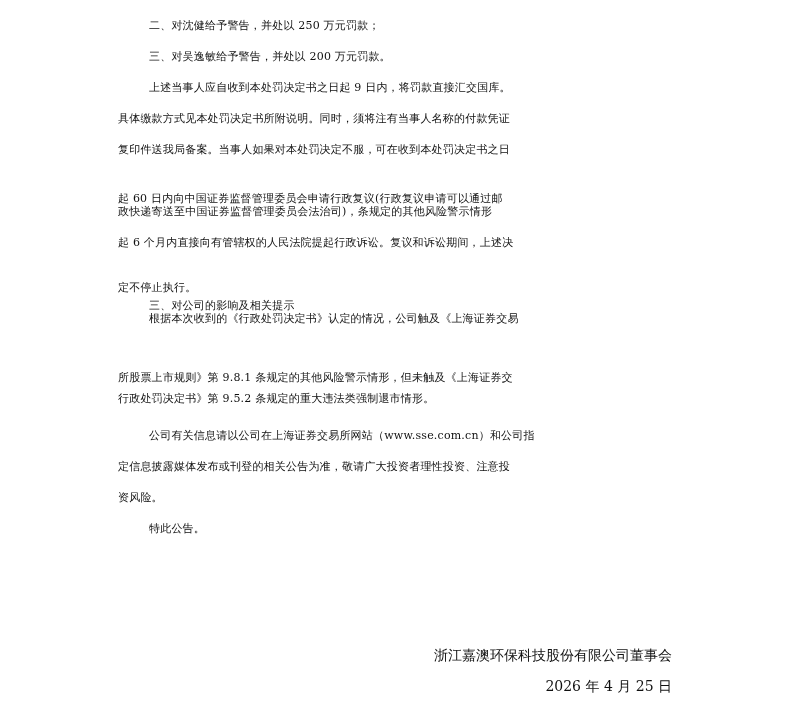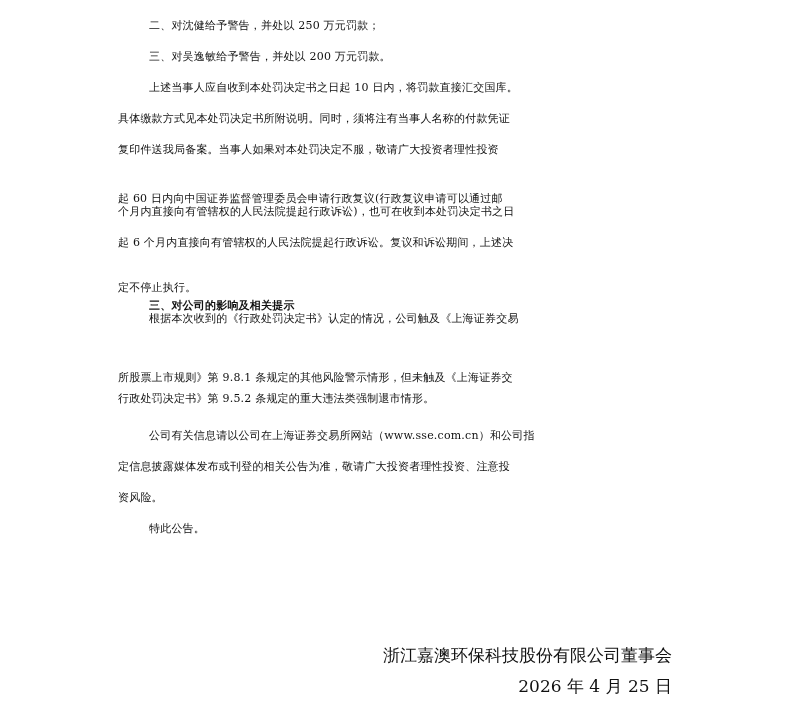--- a/index.html
+++ b/index.html
@@ -1,35 +1,35 @@
 <!DOCTYPE html>
 <html><head>
 <meta charset="utf-8">
 <style>
   html, body { margin: 0; padding: 0; background: #ffffff; }
   body { width: 790px; height: 719px; position: relative; overflow: hidden;
          font-family: "DejaVu Serif", "Liberation Serif", serif; color: #111; }
   .doc { position: absolute; left: 118px; top: 0; width: 556px; }
   .line { position: absolute; left: 0; white-space: nowrap; font-size: 11px; line-height: 20px; height: 20px; letter-spacing: 0.2px; }
   .indent { left: 31px; }
-  .bold { font-weight: bold; }
-  .sig { position: absolute; right: 118px; white-space: nowrap; font-size: 17px; line-height: 20px; }
+  .bold { font-weight: normal; }
+  .sig { position: absolute; right: 118px; white-space: nowrap; font-size: 14px; line-height: 20px; }
 </style>
 </head>
 <body>
 
 <div class="doc">
   <div class="line indent" style="top:16px">二、对沈健给予警告，并处以 250 万元罚款；</div>
   <div class="line indent" style="top:47px">三、对吴逸敏给予警告，并处以 200 万元罚款。</div>
 
-  <div class="line indent" style="top:78px">上述当事人应自收到本处罚决定书之日起 10 日内，将罚款直接汇交国库。</div>
+  <div class="line indent" style="top:78px">上述当事人应自收到本处罚决定书之日起 9 日内，将罚款直接汇交国库。</div>
   <div class="line" style="top:109px">具体缴款方式见本处罚决定书所附说明。同时，须将注有当事人名称的付款凭证</div>
-  <div class="line" style="top:140px">复印件送我局备案。当事人如果对本处罚决定不服，敬请广大投资者理性投资</div>
+  <div class="line" style="top:140px">复印件送我局备案。当事人如果对本处罚决定不服，可在收到本处罚决定书之日</div>
   <div class="line" style="top:189px">起 60 日内向中国证券监督管理委员会申请行政复议(行政复议申请可以通过邮</div>
-  <div class="line" style="top:202px">个月内直接向有管辖权的人民法院提起行政诉讼)，也可在收到本处罚决定书之日</div>
+  <div class="line" style="top:202px">政快递寄送至中国证券监督管理委员会法治司)，条规定的其他风险警示情形</div>
   <div class="line" style="top:233px">起 6 个月内直接向有管辖权的人民法院提起行政诉讼。复议和诉讼期间，上述决</div>
   <div class="line" style="top:278px">定不停止执行。</div>
 
   <div class="line indent bold" style="top:296px">三、对公司的影响及相关提示</div>
 
   <div class="line indent" style="top:309px">根据本次收到的《行政处罚决定书》认定的情况，公司触及《上海证券交易</div>
   <div class="line" style="top:368px">所股票上市规则》第 9.8.1 条规定的其他风险警示情形，但未触及《上海证券交</div>
   <div class="line" style="top:389px">行政处罚决定书》第 9.5.2 条规定的重大违法类强制退市情形。</div>
 
   <div class="line indent" style="top:426px">公司有关信息请以公司在上海证券交易所网站（www.sse.com.cn）和公司指</div>

